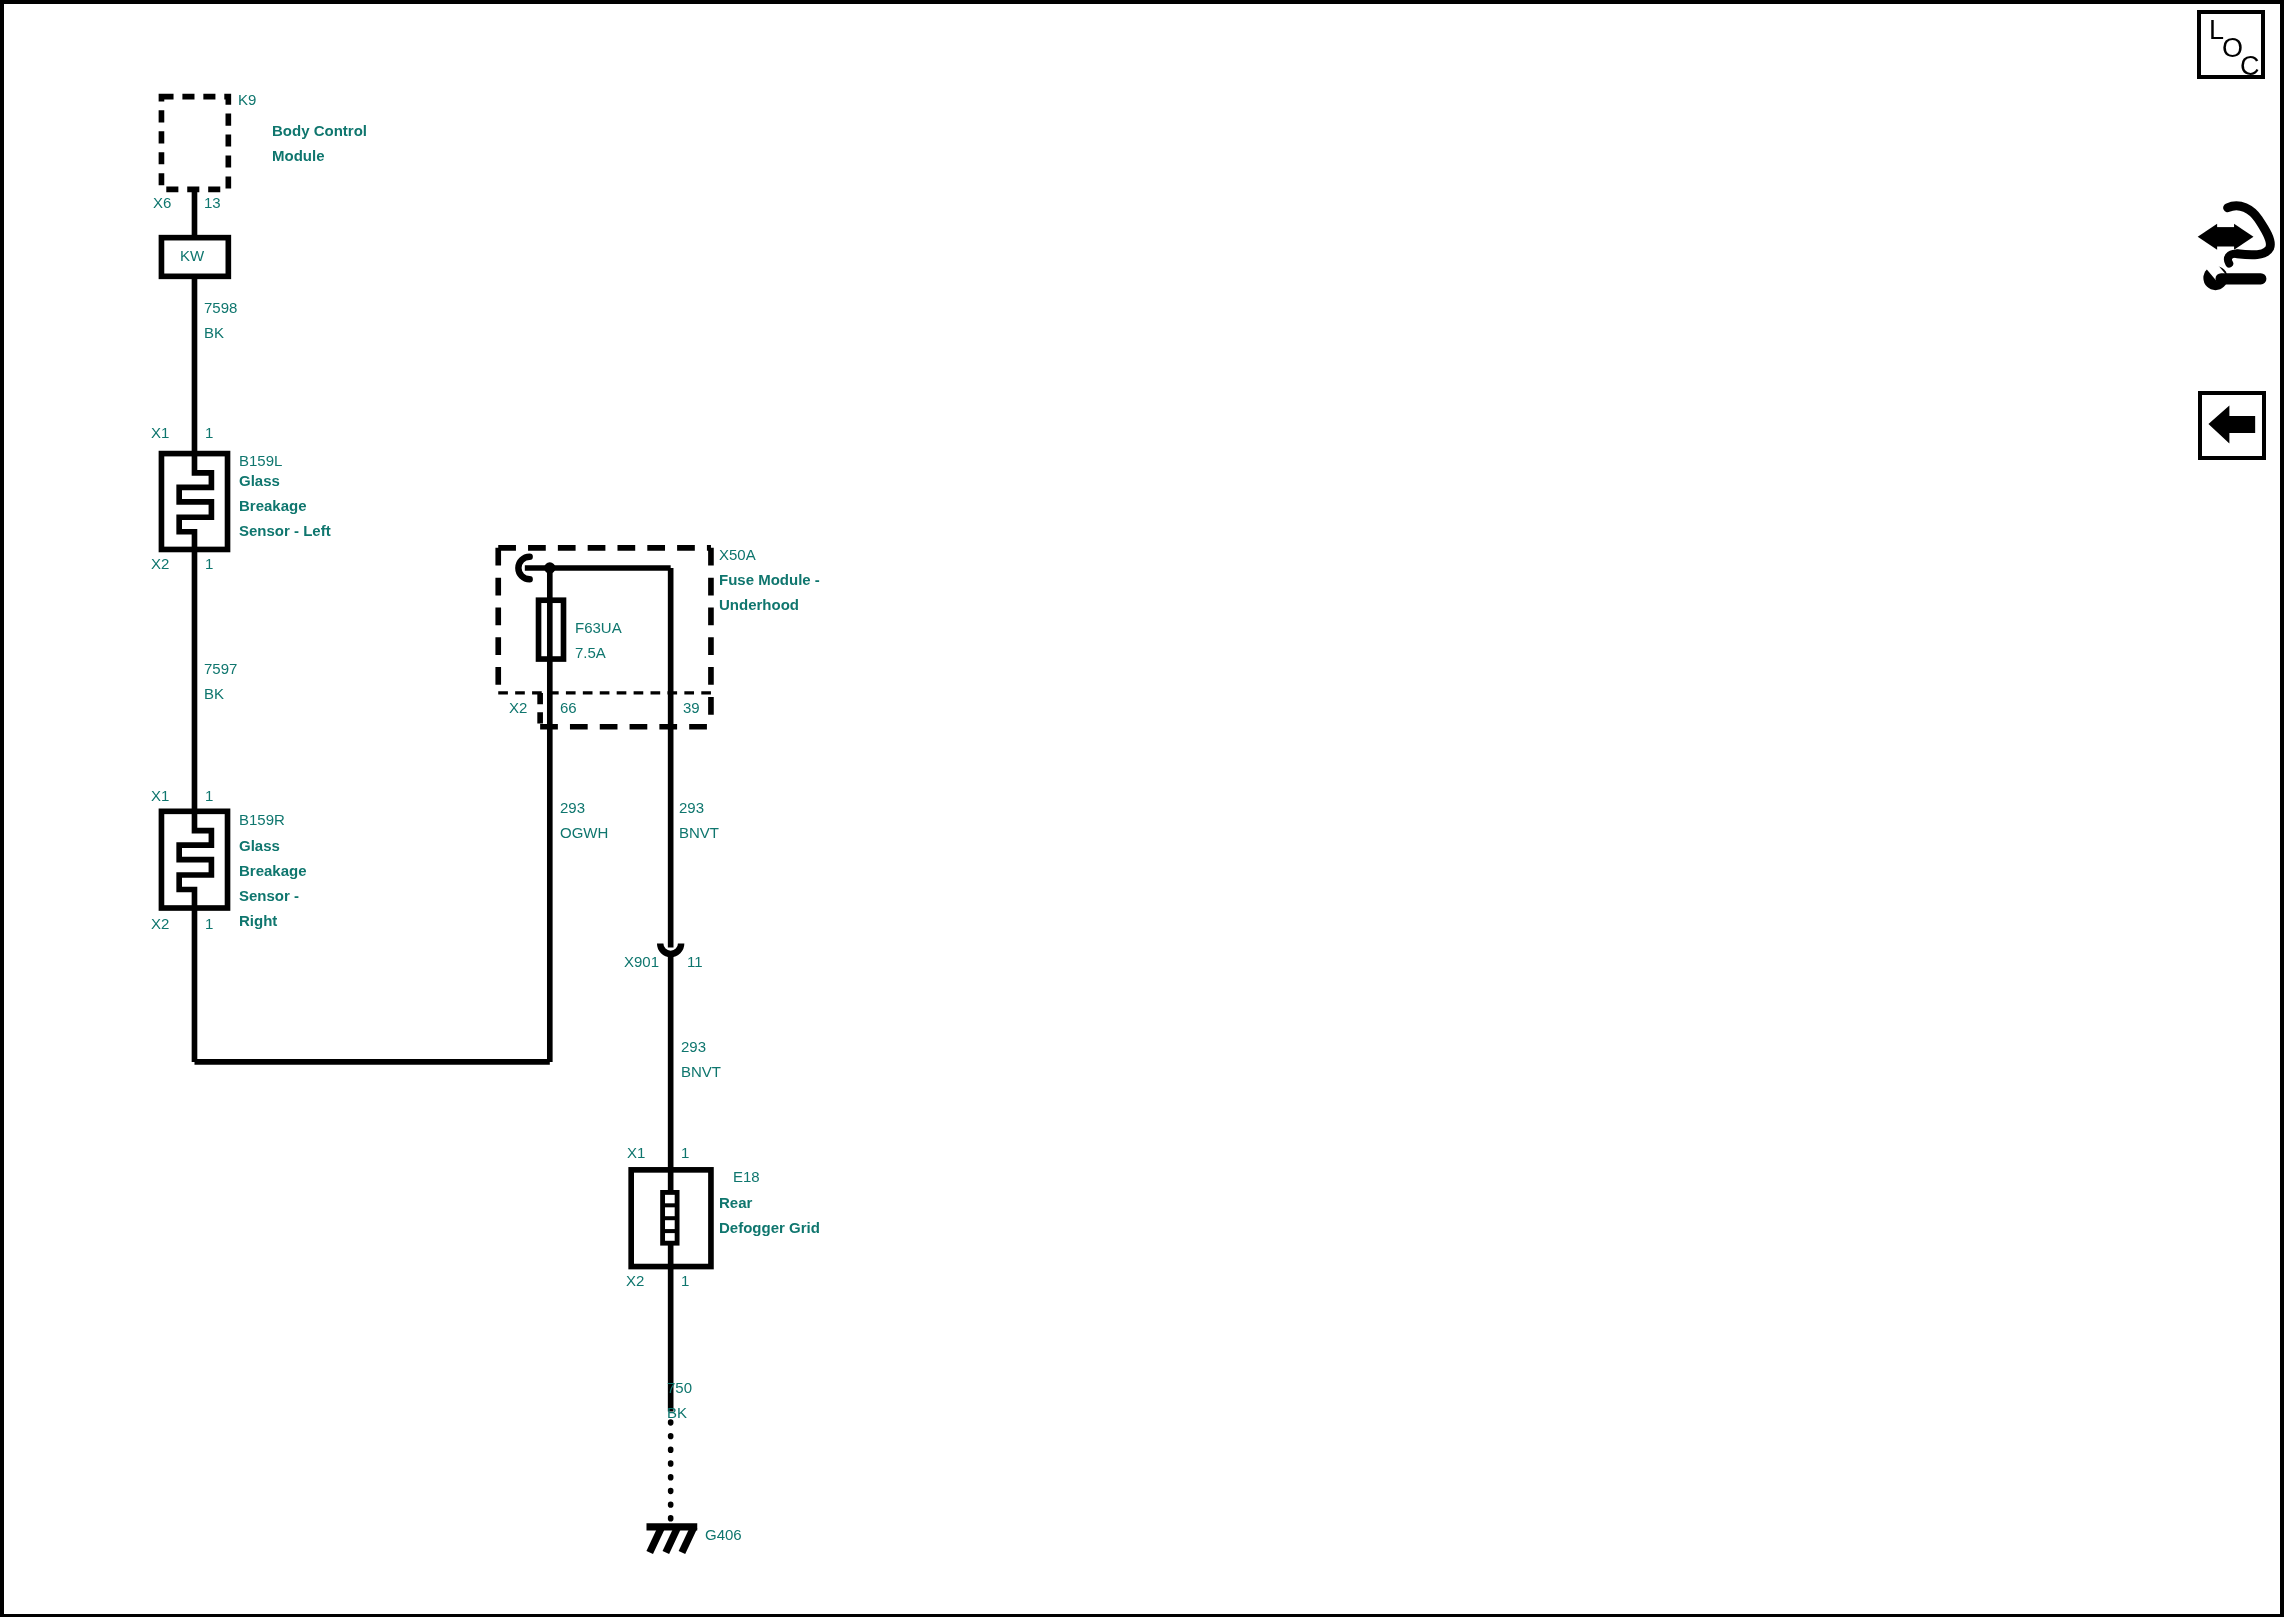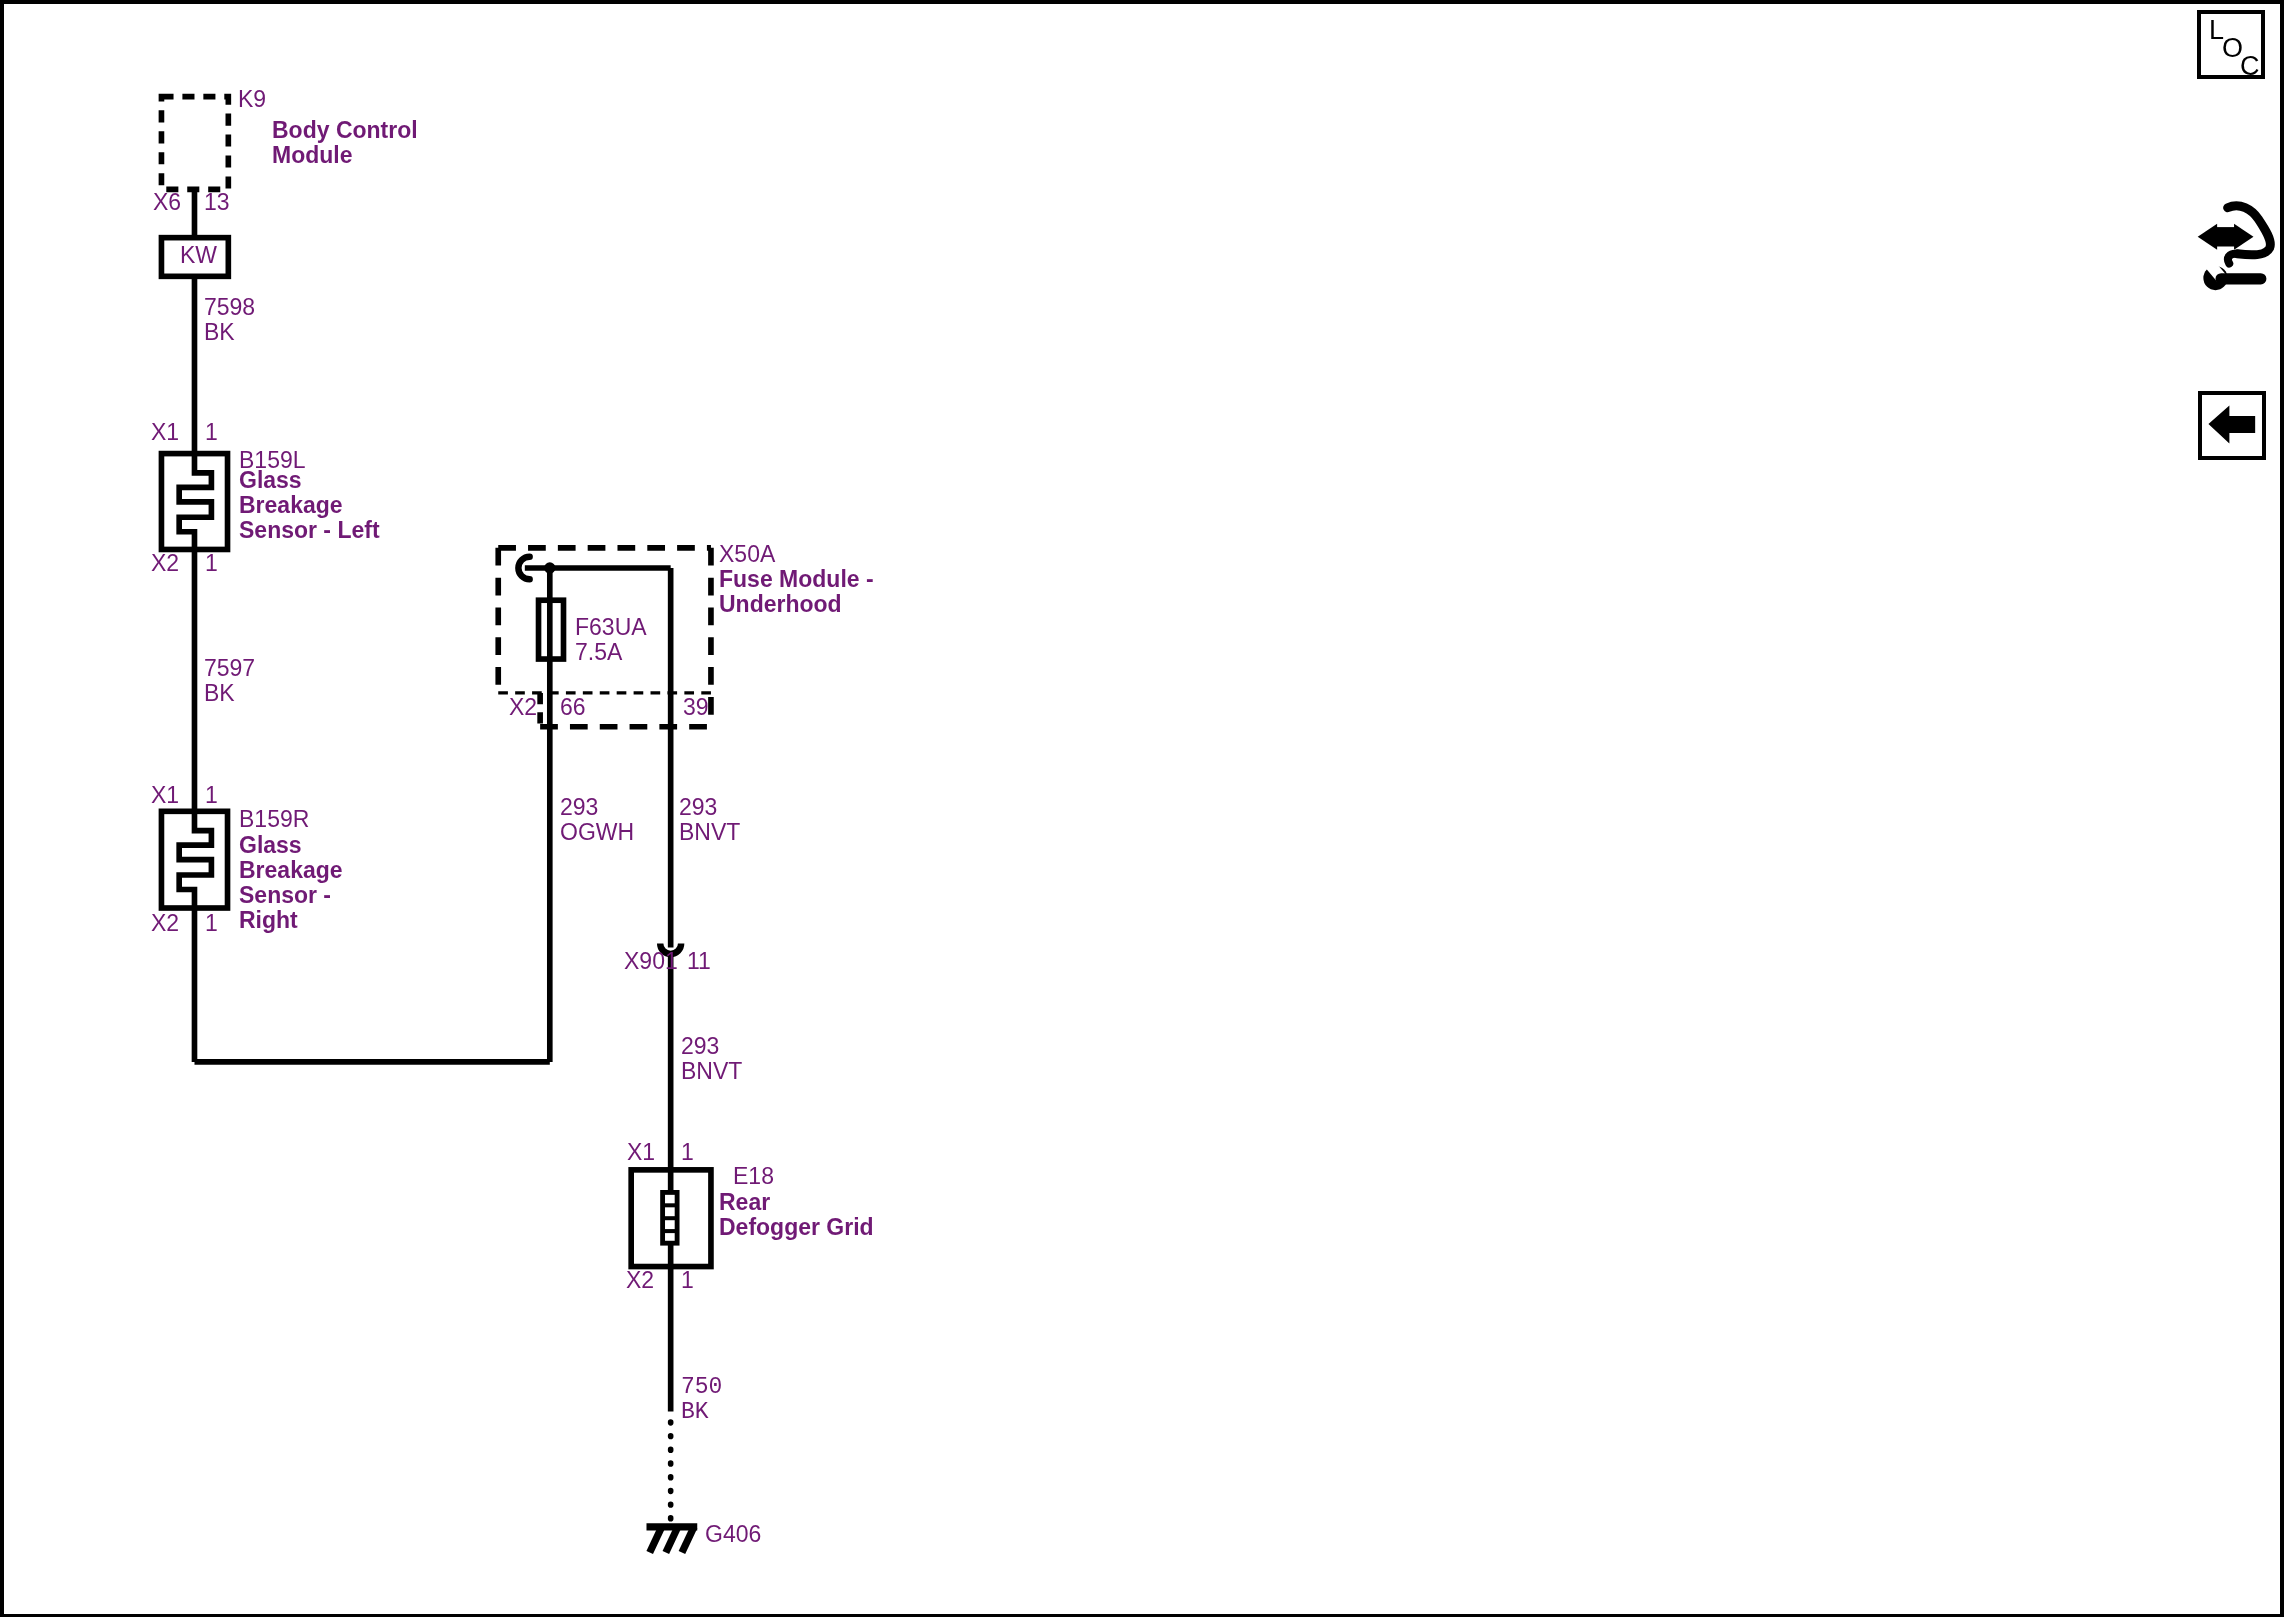--- a/index.html
+++ b/index.html
@@ -8,23 +8,23 @@
     width:2284px;height:1618px;
     background:#ffffff;
     border:4px solid #000;
     box-sizing:border-box;
     overflow:hidden;
     font-family:"Liberation Sans", sans-serif;
   }
   .art{position:absolute;left:0;top:0;width:2276px;height:1609px;}
   .lbl{
     position:absolute;
-    font-size:23px;
+    font-size:15px;
     line-height:25px;
-    color:#701a75;
+    color:#0f766e;
     white-space:pre-line;
   }
   .bold{font-weight:bold;}
   .badge{
     position:absolute;
     left:2193px;top:5.6px;
     width:68px;height:69px;
     border:4.8px solid #000;
     box-sizing:border-box;
     background:#fff;
@@ -160,21 +160,21 @@
 BNVT</div>
 
   <div class="lbl" style="left:623px;top:1136px;">X1</div>
   <div class="lbl" style="left:677px;top:1136px;">1</div>
   <div class="lbl" style="left:729px;top:1160px;">E18</div>
   <div class="lbl bold" style="left:715px;top:1186px;">Rear
 Defogger Grid</div>
   <div class="lbl" style="left:622px;top:1264px;">X2</div>
   <div class="lbl" style="left:677px;top:1264px;">1</div>
 
-  <div class="lbl" style="left:677px;top:1371px;font-family:Liberation Mono, monospace;">750
+  <div class="lbl" style="left:663px;top:1371px;">750
 BK</div>
   <div class="lbl" style="left:701px;top:1518px;">G406</div>
 
   <div class="badge">
     <span class="l">L</span>
     <span class="o">O</span>
     <span class="c">C</span>
   </div>
 
   <div class="iconbtn" style="left:2188px;top:194px;width:89px;height:97px;">

